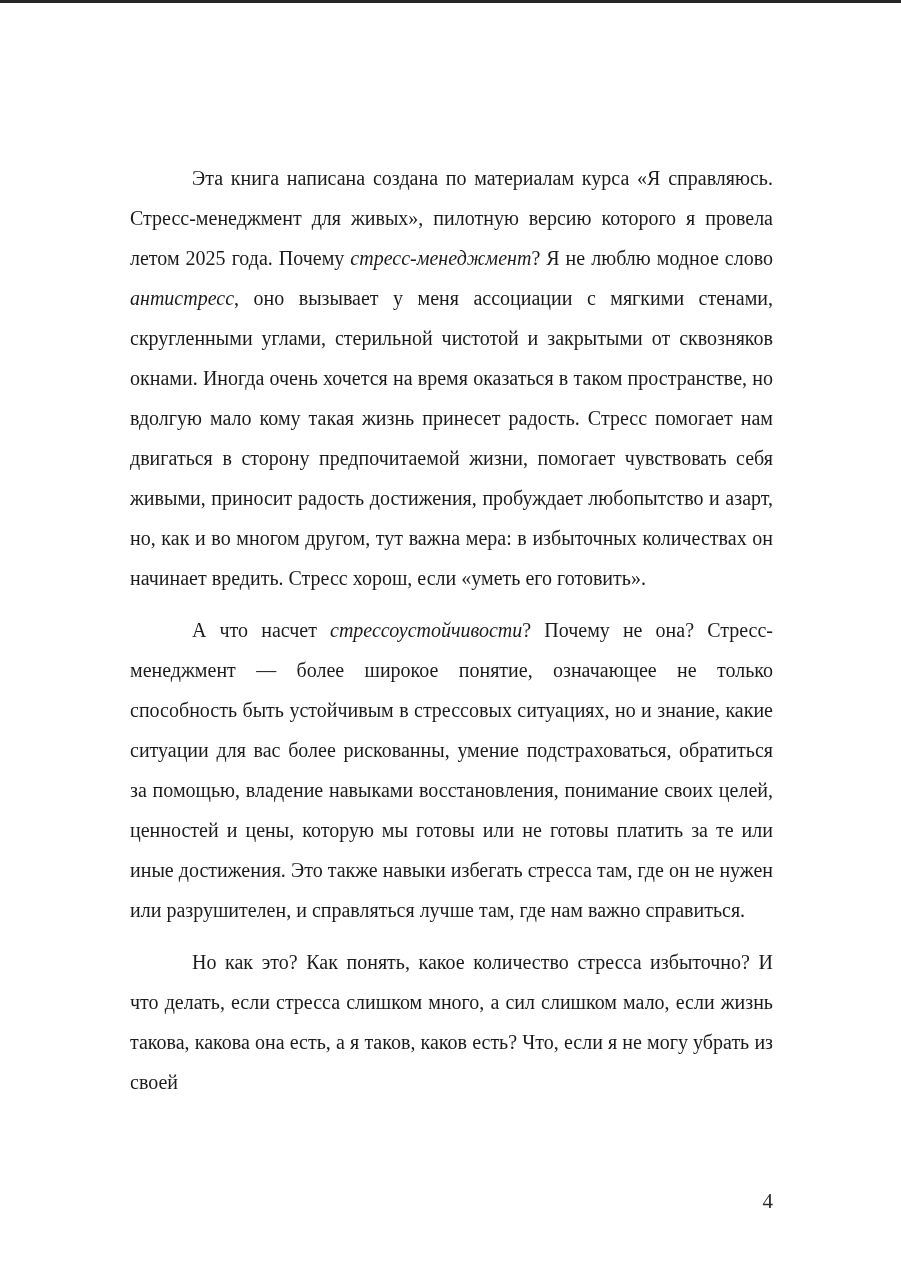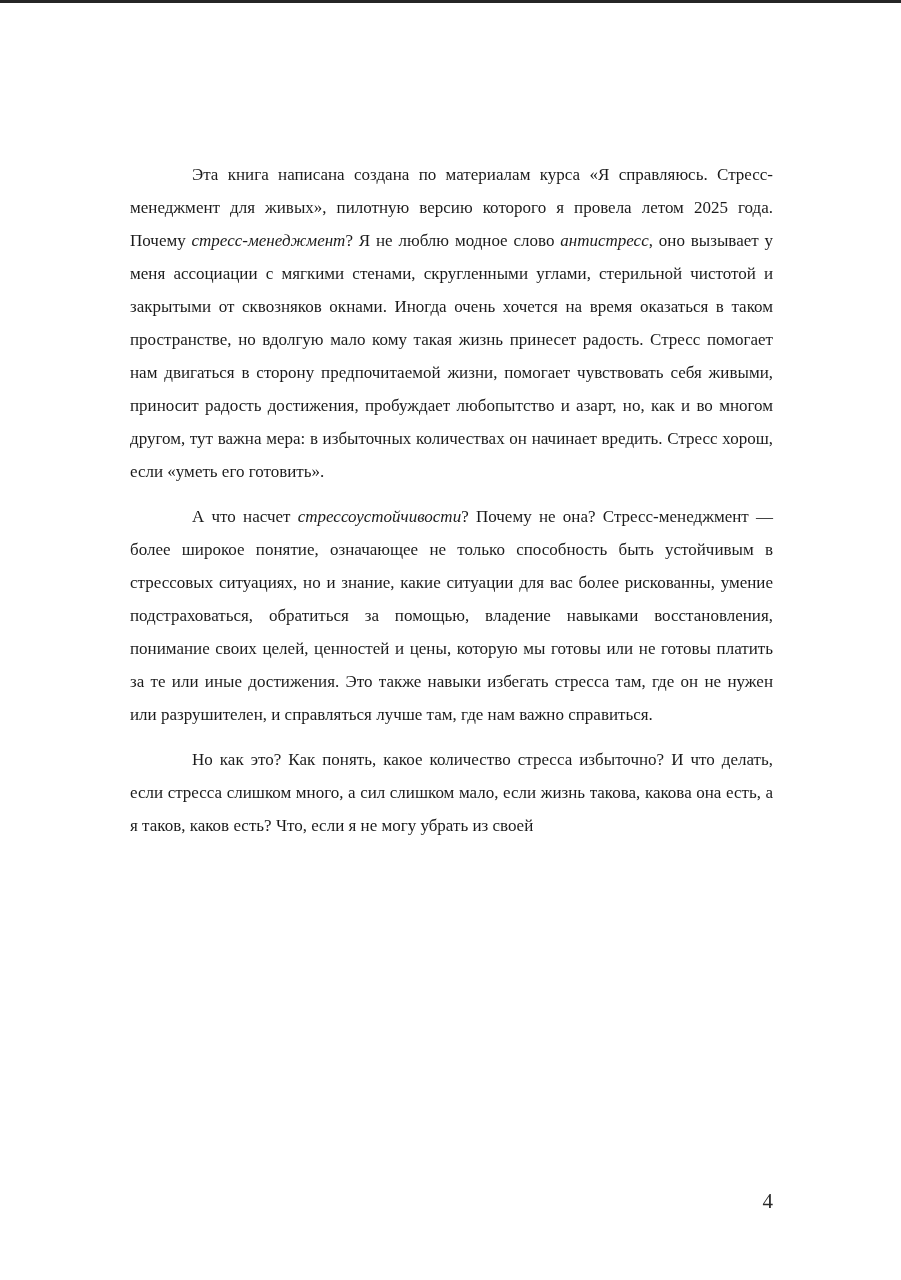--- a/index.html
+++ b/index.html
@@ -36,22 +36,22 @@
     position: absolute;
     left: 130px;
     top: 158px;
     width: 643px;
   }
 
   .para {
     margin: 0 0 12px 0;
     text-align: justify;
     text-justify: inter-word;
-    font-size: 17px;
-    line-height: 33px;
+    font-size: 20px;
+    line-height: 40px;
     text-indent: 62px;
     color: #1b1b1b;
     hyphens: none;
     word-spacing: 0px;
   }
 
   .para:last-of-type {
     margin-bottom: 12px;
   }
 

